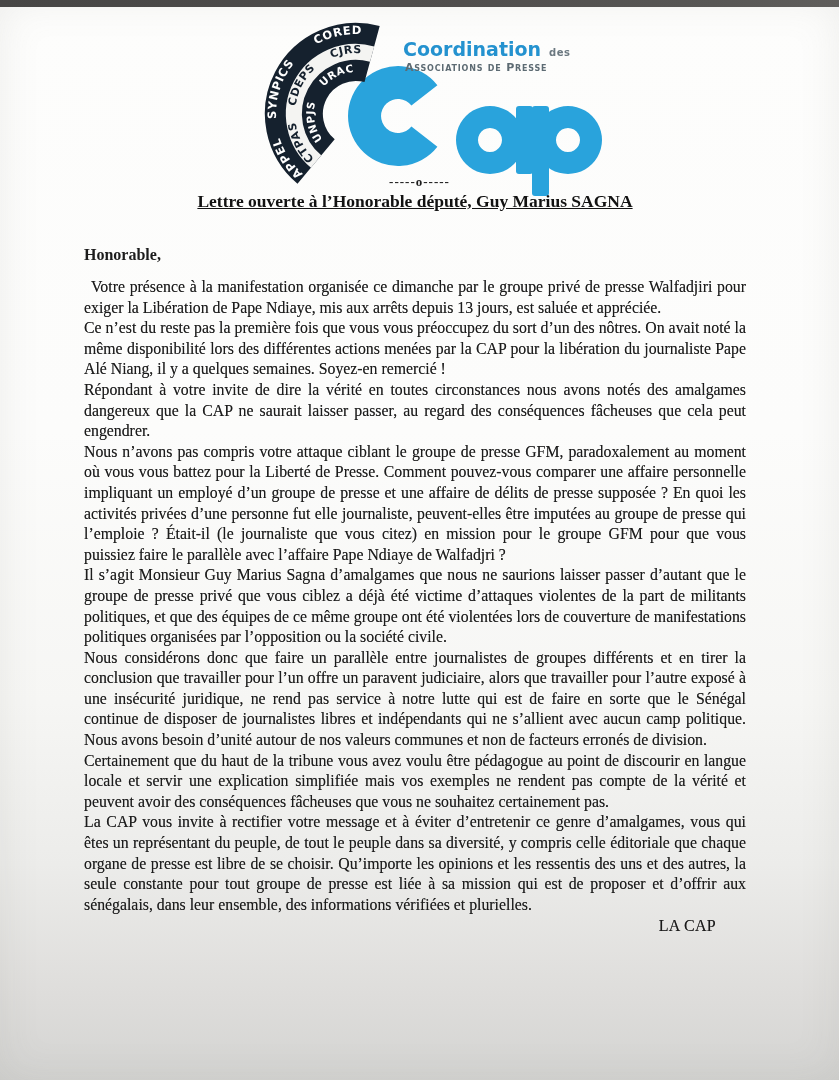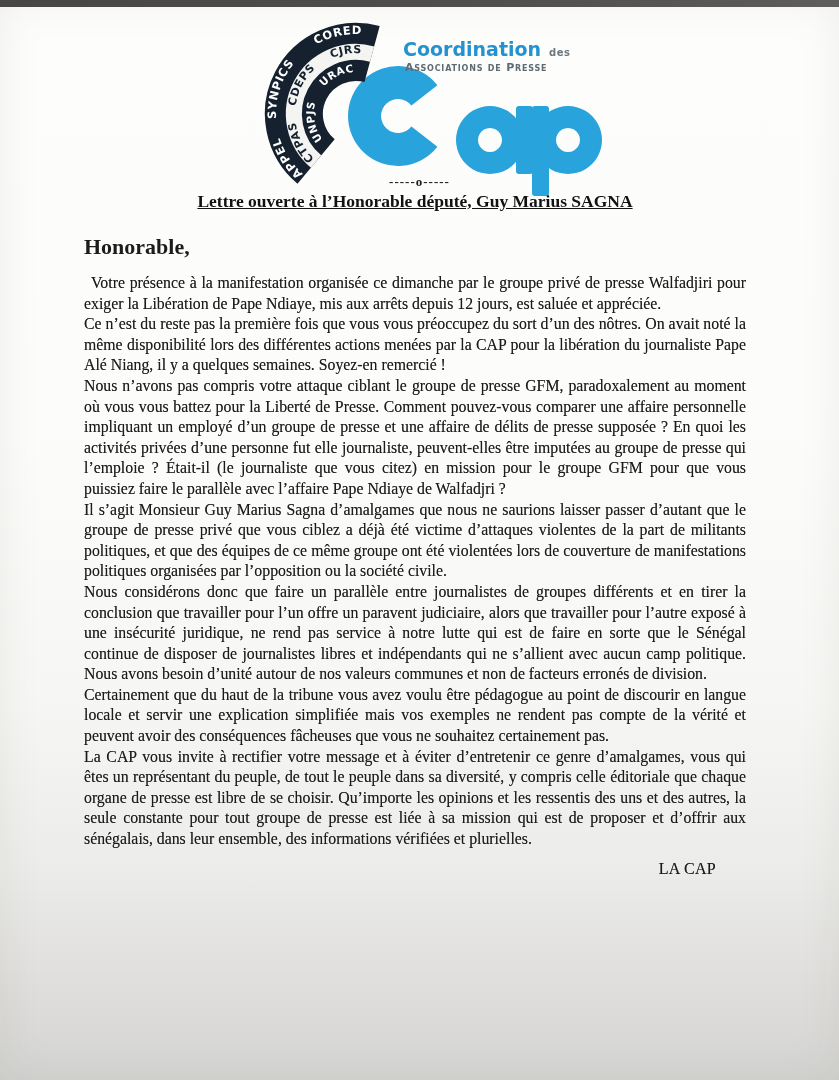--- a/index.html
+++ b/index.html
@@ -31,28 +31,28 @@
     position:absolute;left:0;top:174px;width:100%;
     text-align:center;font-weight:bold;font-size:13px;letter-spacing:1px;color:#1a1a1a;
   }
   .letter-title{
     position:absolute;left:84px;top:191px;width:662px;
     text-align:center;font-weight:bold;font-size:17.5px;color:#121212;text-decoration:underline;
   }
   .letter-body{
     position:absolute;left:84px;top:230px;width:662px;
   }
-  .salutation{font-weight:bold;font-size:22px;margin:4px 0 13px 0;}
+  .salutation{font-weight:bold;font-size:16px;margin:16px 0 13px 0;}
   .par{
     margin:0;text-align:justify;font-size:15.8px;line-height:20.6px;
     text-shadow:0 0 .4px rgba(30,30,30,.55);
   }
   .par.first{text-indent:7px;}
   .signature{
-    margin-top:10px;text-align:right;padding-right:30px;
+    margin-top:2px;text-align:right;padding-right:30px;
     font-size:16px;letter-spacing:.3px;color:#1a1a1a;
     text-shadow:0 0 .4px rgba(30,30,30,.55);
   }
 </style>
 </head>
 <body>
 
 <div class="screen">
 
   <div class="top-bar"></div>
@@ -98,22 +98,23 @@
     <text class="brand-line2" x="167" y="41">Associations de Presse</text>
   </svg>
 
   <div class="divider">-----o-----</div>
 
   <div class="letter-title">Lettre ouverte à l’Honorable député, Guy Marius SAGNA</div>
 
   <div class="letter-body">
     <p class="salutation">Honorable,</p>
 
-    <p class="par first">Votre présence à la manifestation organisée ce dimanche par le groupe privé de presse Walfadjiri pour exiger la Libération de Pape Ndiaye, mis aux arrêts depuis 12 jours, est saluée et appréciée.</p>
+    <p class="par first">Votre présence à la manifestation organisée ce dimanche par le groupe privé de presse Walfadjiri pour exiger la Libération de Pape Ndiaye, mis aux arrêts depuis 13 jours, est saluée et appréciée.</p>
     <p class="par">Ce n’est du reste pas la première fois que vous vous préoccupez du sort d’un des nôtres. On avait noté la même disponibilité lors des différentes actions menées par la CAP pour la libération du journaliste Pape Alé Niang, il y a quelques semaines. Soyez-en remercié !</p>
+    <p class="par">Répondant à votre invite de dire la vérité en toutes circonstances nous avons notés des amalgames dangereux que la CAP ne saurait laisser passer, au regard des conséquences fâcheuses que cela peut engendrer.</p>
     <p class="par">Nous n’avons pas compris votre attaque ciblant le groupe de presse GFM, paradoxalement au moment où vous vous battez pour la Liberté de Presse. Comment pouvez-vous comparer une affaire personnelle impliquant un employé d’un groupe de presse et une affaire de délits de presse supposée ? En quoi les activités privées d’une personne fut elle journaliste, peuvent-elles être imputées au groupe de presse qui l’emploie ? Était-il (le journaliste que vous citez) en mission pour le groupe GFM pour que vous puissiez faire le parallèle avec l’affaire Pape Ndiaye de Walfadjri ?</p>
     <p class="par">Il s’agit Monsieur Guy Marius Sagna d’amalgames que nous ne saurions laisser passer d’autant que le groupe de presse privé que vous ciblez a déjà été victime d’attaques violentes de la part de militants politiques, et que des équipes de ce même groupe ont été violentées lors de couverture de manifestations politiques organisées par l’opposition ou la société civile.</p>
     <p class="par">Nous considérons donc que faire un parallèle entre journalistes de groupes différents et en tirer la conclusion que travailler pour l’un offre un paravent judiciaire, alors que travailler pour l’autre exposé à une insécurité juridique, ne rend pas service à notre lutte qui est de faire en sorte que le Sénégal continue de disposer de journalistes libres et indépendants qui ne s’allient avec aucun camp politique. Nous avons besoin d’unité autour de nos valeurs communes et non de facteurs erronés de division.</p>
     <p class="par">Certainement que du haut de la tribune vous avez voulu être pédagogue au point de discourir en langue locale et servir une explication simplifiée mais vos exemples ne rendent pas compte de la vérité et peuvent avoir des conséquences fâcheuses que vous ne souhaitez certainement pas.</p>
     <p class="par">La CAP vous invite à rectifier votre message et à éviter d’entretenir ce genre d’amalgames, vous qui êtes un représentant du peuple, de tout le peuple dans sa diversité, y compris celle éditoriale que chaque organe de presse est libre de se choisir. Qu’importe les opinions et les ressentis des uns et des autres, la seule constante pour tout groupe de presse est liée à sa mission qui est de proposer et d’offrir aux sénégalais, dans leur ensemble, des informations vérifiées et plurielles.</p>
 
     <div class="signature">LA CAP</div>
   </div>
 
 </div>

